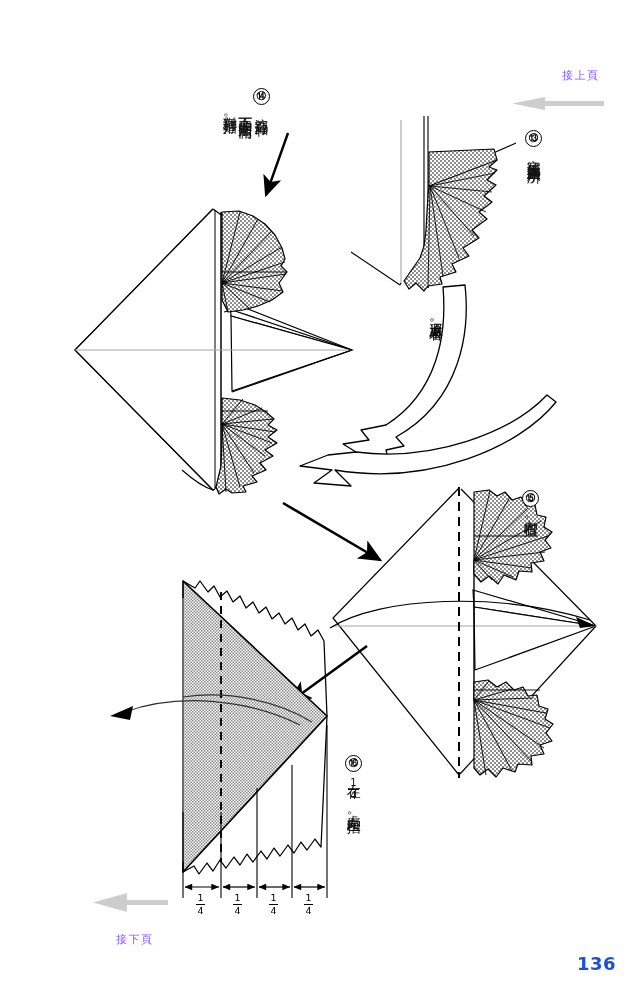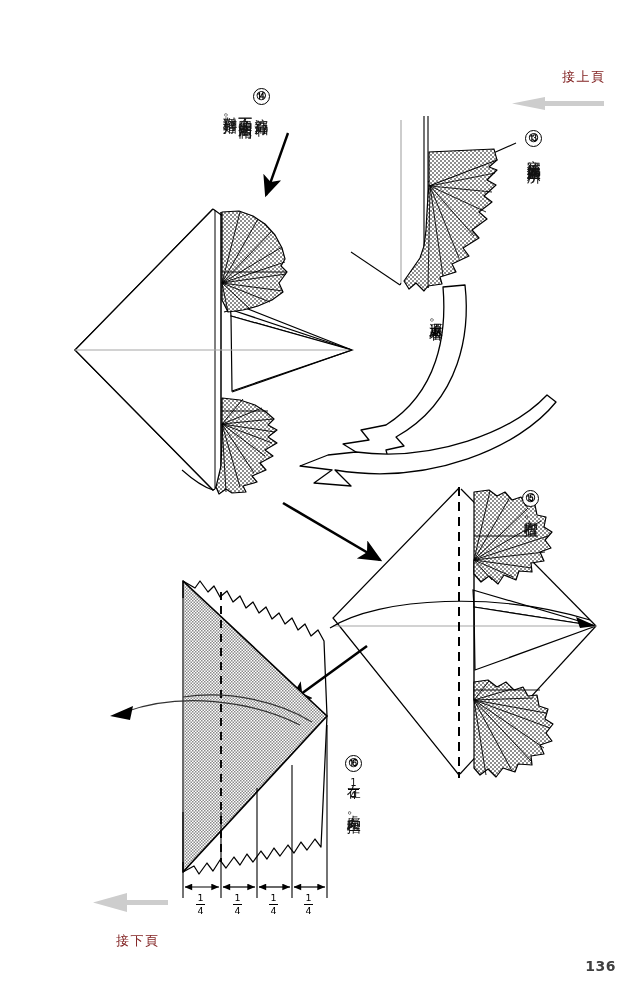--- a/index.html
+++ b/index.html
@@ -35,26 +35,26 @@
     margin-bottom:2px;
   }
   .vcol{display:flex;flex-direction:column;align-items:center;}
   .vcol .vt{
     writing-mode:vertical-rl;text-orientation:upright;
     font-size:14px;letter-spacing:1.5px;line-height:1.1;
   }
 
   
   .htext{
-    position:absolute;font-size:13px;letter-spacing:1.5px;color:#7f1d1d;
+    position:absolute;font-size:11px;letter-spacing:1.5px;color:#8b5cf6;
     font-family:Liberation Sans, sans-serif;white-space:nowrap;
   }
   .pagenum{
     position:absolute;right:22px;bottom:26px;
-    font-size:14px;font-weight:bold;letter-spacing:.5px;color:#404040;margin-left:12px;
+    font-size:18px;font-weight:bold;letter-spacing:.5px;color:#1d4ed8;margin-left:12px;
   }
 
   
   .frac{
     display:inline-flex;flex-direction:column;align-items:center;
     writing-mode:horizontal-tb;text-orientation:mixed;
     font-size:10px;line-height:1.05;margin:2px 0;
   }
   .frac .num{display:block;}
   .frac .bar{display:block;width:11px;height:1.3px;background:#000;margin:1px 0;}

